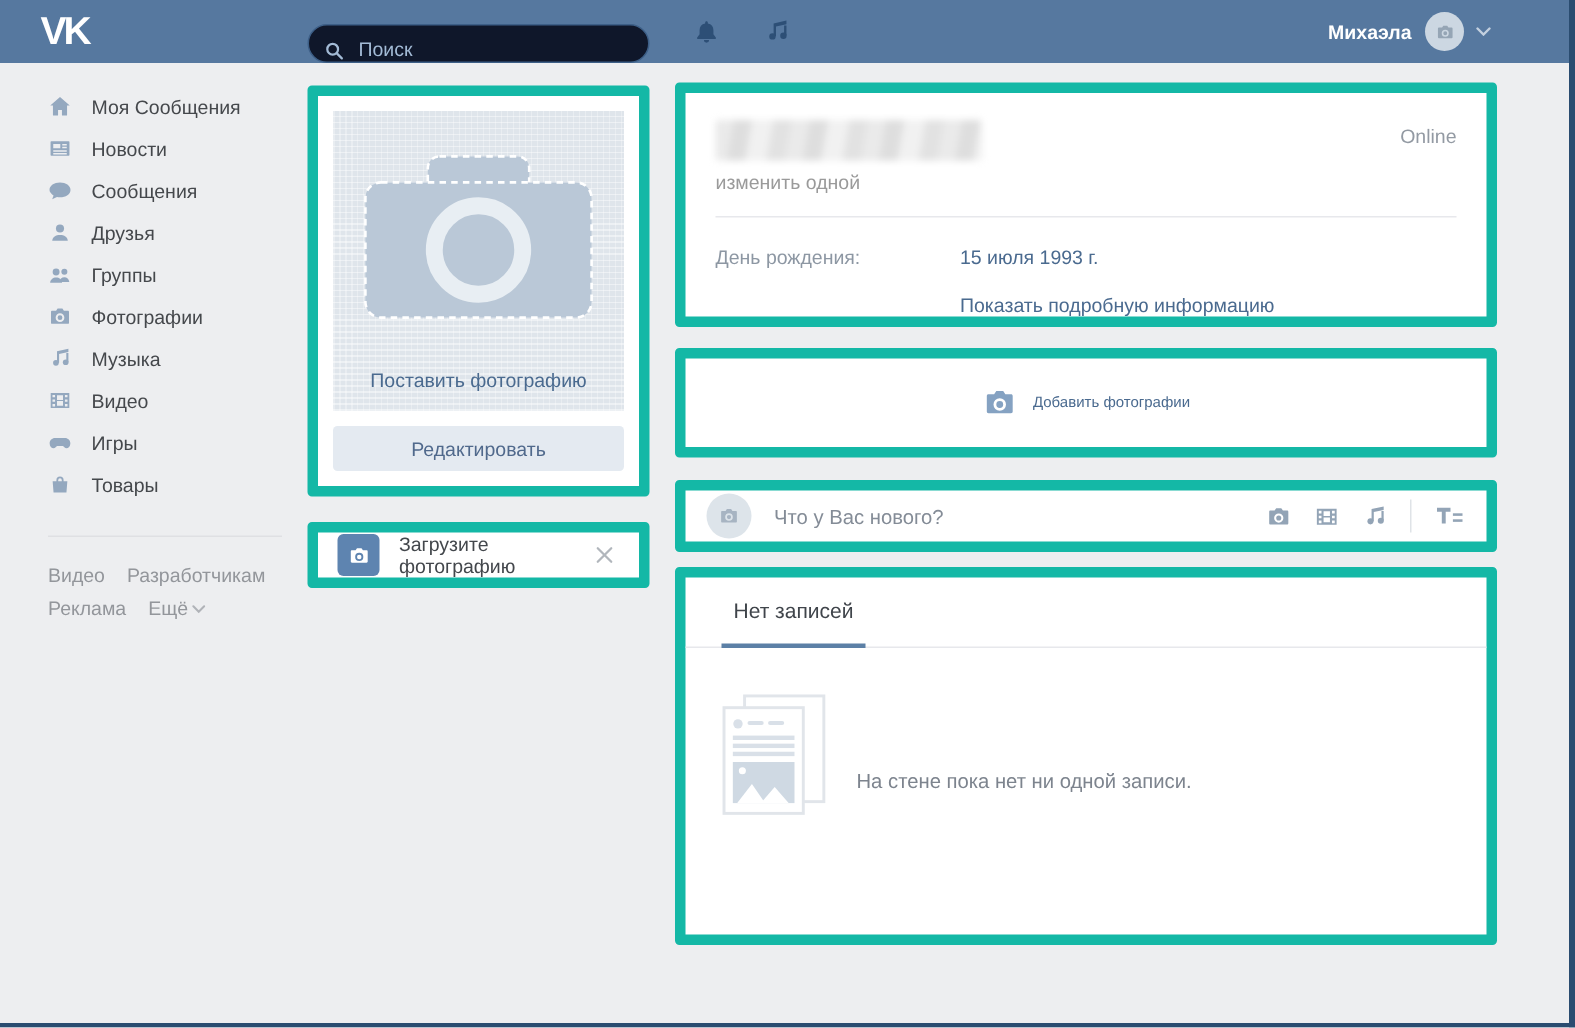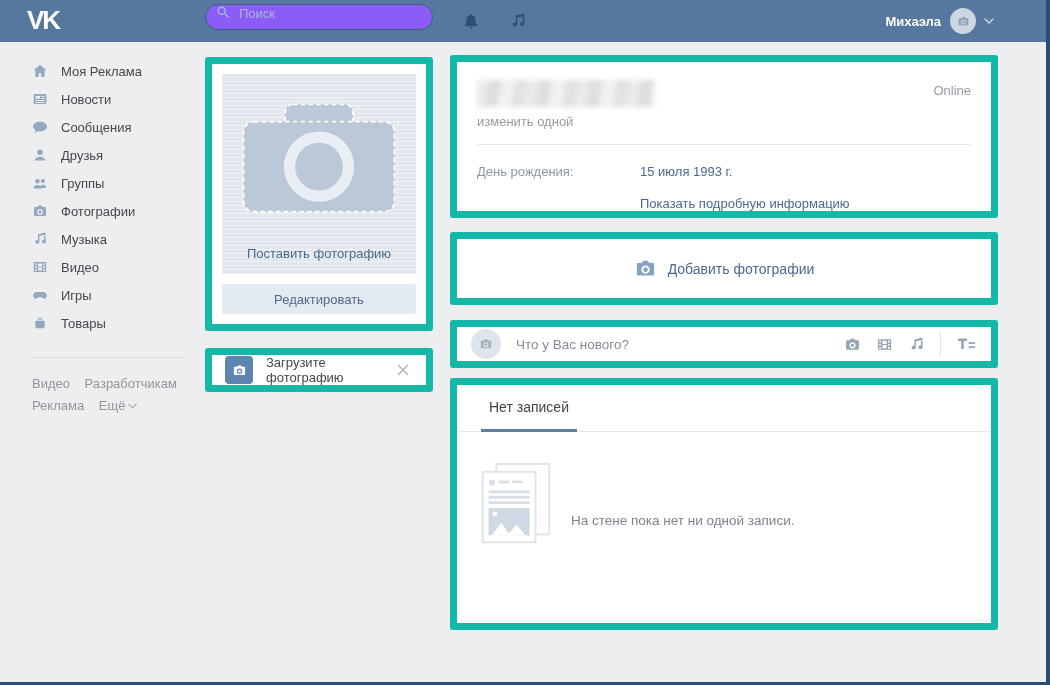--- a/index.html
+++ b/index.html
@@ -7,21 +7,21 @@
   body {
     width:1050px; height:685px; position:relative; overflow:hidden;
     background:#edeef0;
     font-family:"Liberation Sans", sans-serif;
   }
   svg { display:block; }
 
   
   .header { position:absolute; top:0; left:0; width:1050px; height:42px; background:#56789f; z-index:5; }
   .logo { position:absolute; left:27px; top:5px; color:#fff; font-weight:700; font-size:26px; letter-spacing:-2px; cursor:pointer; }
-  .search { position:absolute; left:205px; top:4px; width:228px; height:26px; background:#8b5cf6; border:1px solid #3d5f87; border-radius:13px; display:flex; align-items:flex-start; padding:0 10px; }
+  .search { position:absolute; left:205px; top:16px; width:228px; height:26px; background:#0f172a; border:1px solid #3d5f87; border-radius:13px; display:flex; align-items:flex-end; padding:0 10px; }
   .search svg { flex:0 0 auto; margin-right:7px; }
   .search input { background:transparent; border:none; outline:none; width:100%; font-size:13px; color:#e3ecf5; font-family:"Liberation Sans",sans-serif; }
   .search input::placeholder { color:#a3bbd6; }
   .hdr-ico { position:absolute; top:12px; color:#2d4f76; cursor:pointer; }
   .hdr-bell { left:462px; }
   .hdr-music { left:509px; }
   .hdr-user { position:absolute; right:56px; top:0; height:42px; display:flex; align-items:center; cursor:pointer; }
   .hdr-user .uname { color:#fff; font-size:13px; font-weight:700; margin-right:9px; }
   .hdr-avatar { width:26px; height:26px; border-radius:50%; background:#ccd7e2; display:flex; align-items:center; justify-content:center; color:#95a5b5; margin-right:8px; }
 
@@ -68,21 +68,21 @@
     background:repeating-linear-gradient(100deg,#eaeaea 0 12px,#dedede 12px 24px,#f1f1f1 24px 38px,#e2e2e2 38px 50px);
     filter:blur(2.5px); }
   .online { position:absolute; top:21px; right:20px; font-size:13px; color:#939aa3; }
   .change-status { margin-top:7px; font-size:13px; color:#9a9a9a; cursor:pointer; }
   .p-divider { margin-top:15px; border-top:1px solid #e7e8ec; }
   .bday-row { margin-top:19px; display:flex; font-size:13px; }
   .bday-label { width:163px; color:#8d97a3; flex:0 0 auto; }
   .bday-value { color:#4a6a8f; cursor:pointer; }
   .details-link { margin-top:17px; margin-left:163px; font-size:13px; color:#4a6a8f; cursor:pointer; }
 
-  .add-photos { margin-top:14px; height:73px; display:flex; align-items:center; justify-content:center; color:#4a6a8f; font-size:14px; cursor:pointer; }
+  .add-photos { margin-top:14px; height:73px; display:flex; align-items:center; justify-content:center; color:#4a6a8f; font-size:10px; cursor:pointer; }
   .add-photos .cam { color:#85a2c2; margin-right:11px; }
 
   .composer { margin-top:15px; height:48px; display:flex; align-items:center; padding:0 14px; }
   .composer-avatar { width:30px; height:30px; border-radius:50%; background:#dde4ea; color:#a7b4c2; display:flex; align-items:center; justify-content:center; flex:0 0 auto; }
   .composer input { flex:1; margin-left:13px; border:none; outline:none; background:transparent; font-size:13.5px; color:#555; font-family:"Liberation Sans",sans-serif; }
   .composer input::placeholder { color:#848c97; }
   .composer-icons { display:flex; align-items:center; color:#93a4b6; }
   .composer-icons .cico { margin-left:15px; cursor:pointer; color:#93a4b6; }
   .vdiv { width:1px; height:22px; background:#dfe3e7; margin-left:15px; }
 
@@ -142,21 +142,21 @@
 </div>
 
 <div class="sidebar">
 
   <div class="side-item">
     <span class="ic">
         <svg width="16" height="16" viewBox="0 0 16 16" fill="currentColor">
           <path d="M8 1.7L1.5 7.3h1.8V14h3.4v-3.7h2.6V14h3.4V7.3h1.8z"></path>
         </svg>
       </span>
-    <span class="lbl">Моя Реклама</span>
+    <span class="lbl">Моя Сообщения</span>
   </div>
 
   <div class="side-item">
     <span class="ic">
         <svg width="16" height="16" viewBox="0 0 16 16" fill="currentColor">
           <path fill-rule="evenodd" d="M2.2 3.1h11.6a.5.5 0 0 1 .5.5v8.8a.5.5 0 0 1-.5.5H2.2a.5.5 0 0 1-.5-.5V3.6a.5.5 0 0 1 .5-.5zM3.5 5v2.8h4.7V5zm6 0v1h3v-1zm0 1.9v1h3v-1zM3.5 9.1v1h9v-1zm0 1.9v1h9v-1z"></path>
         </svg>
       </span>
     <span class="lbl">Новости</span>
   </div>

